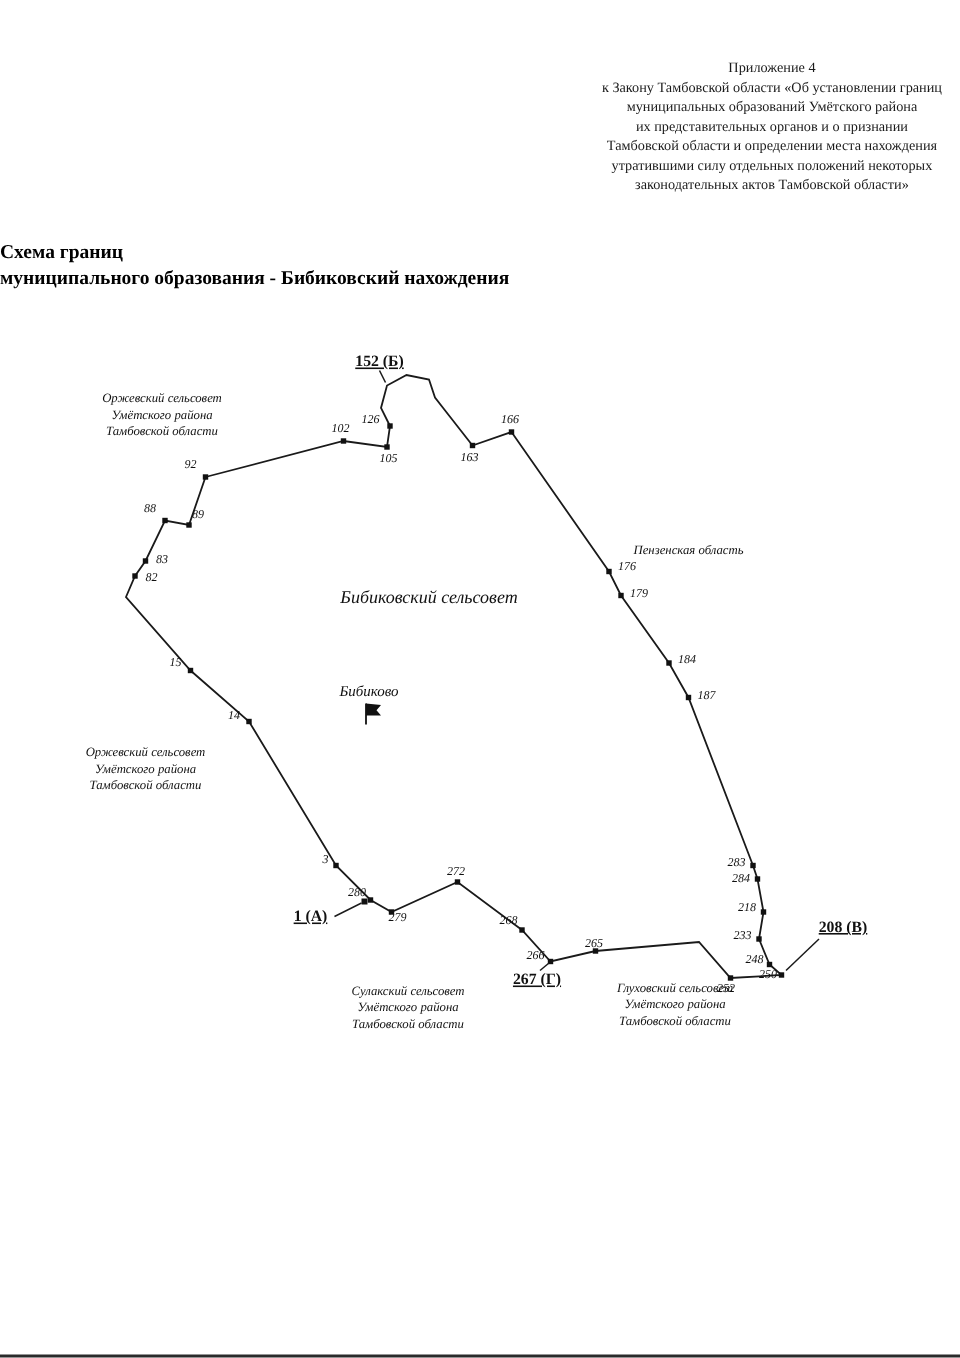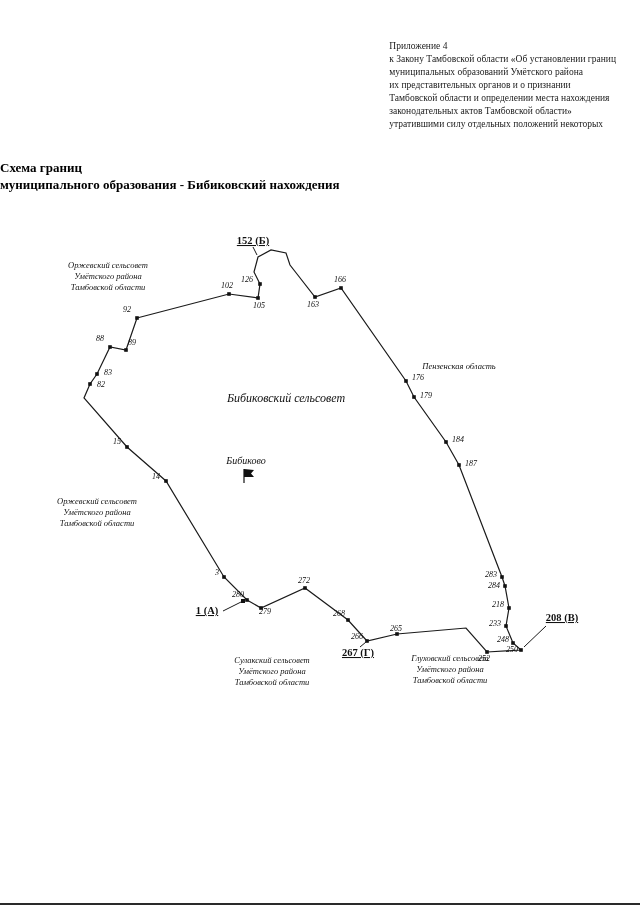--- a/index.html
+++ b/index.html
@@ -8,22 +8,22 @@
     background: #ffffff;
     color: #111;
     font-family: "Liberation Serif", serif;
     position: relative;
     overflow: hidden;
   }
   .page { position: absolute; inset: 0; background: #fff; }
   .doc-header {
     position: absolute;
     top: 40px;
-    right: 24px;
-    text-align: left;
+    right: 12px;
+    text-align: center;
     font-size: 9.5px;
     line-height: 13px;
     color: #1a1a1a;
   }
   .doc-title {
     position: absolute;
     top: 159px;
     left: 0;
     width: 100%;
     text-align: left;
@@ -56,22 +56,22 @@
 <body>
 
 <div class="page">
 
   <div class="doc-header">
     <div>Приложение 4</div>
     <div>к Закону Тамбовской области «Об установлении границ</div>
     <div>муниципальных образований Умётского района</div>
     <div>их представительных органов и о признании</div>
     <div>Тамбовской области и определении места нахождения</div>
+    <div>утратившими силу отдельных положений некоторых</div>
     <div>законодательных актов Тамбовской области»</div>
-    <div>утратившими силу отдельных положений некоторых</div>
   </div>
 
   <div class="doc-title">
     <div>Схема границ</div>
     <div>муниципального образования - Бибиковский нахождения</div>
   </div>
 
   <svg id="map-svg" width="640" height="905" viewBox="0 0 640 905">
       <polygon points="137,318 229,294 258,298 260,284 254,272 258,257 271,250 286,253 290,265 297,274 315,297 341,288 406,381 414,397 446,442 459,465 502,577 505,586 509,608 506,626 513,643 521,650 487,652 466,628 397,634 367,641 348,620 305,588 261,608 247,600 224,577 166,481 127,447 84,398 90,384 97,374 110,347 126,350" class="boundary"></polygon>
       <rect x="258.2" y="282.2" width="3.6" height="3.6" class="marker"></rect>

